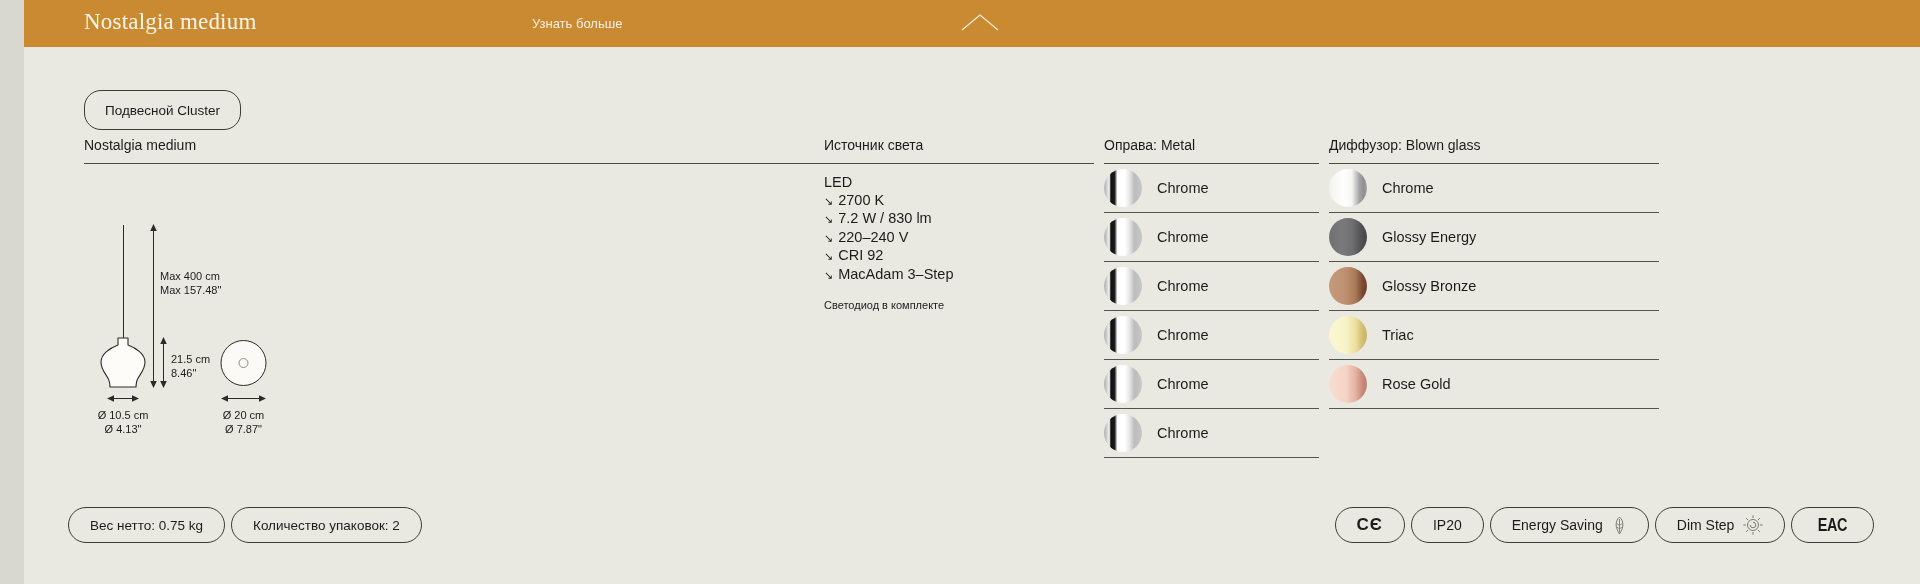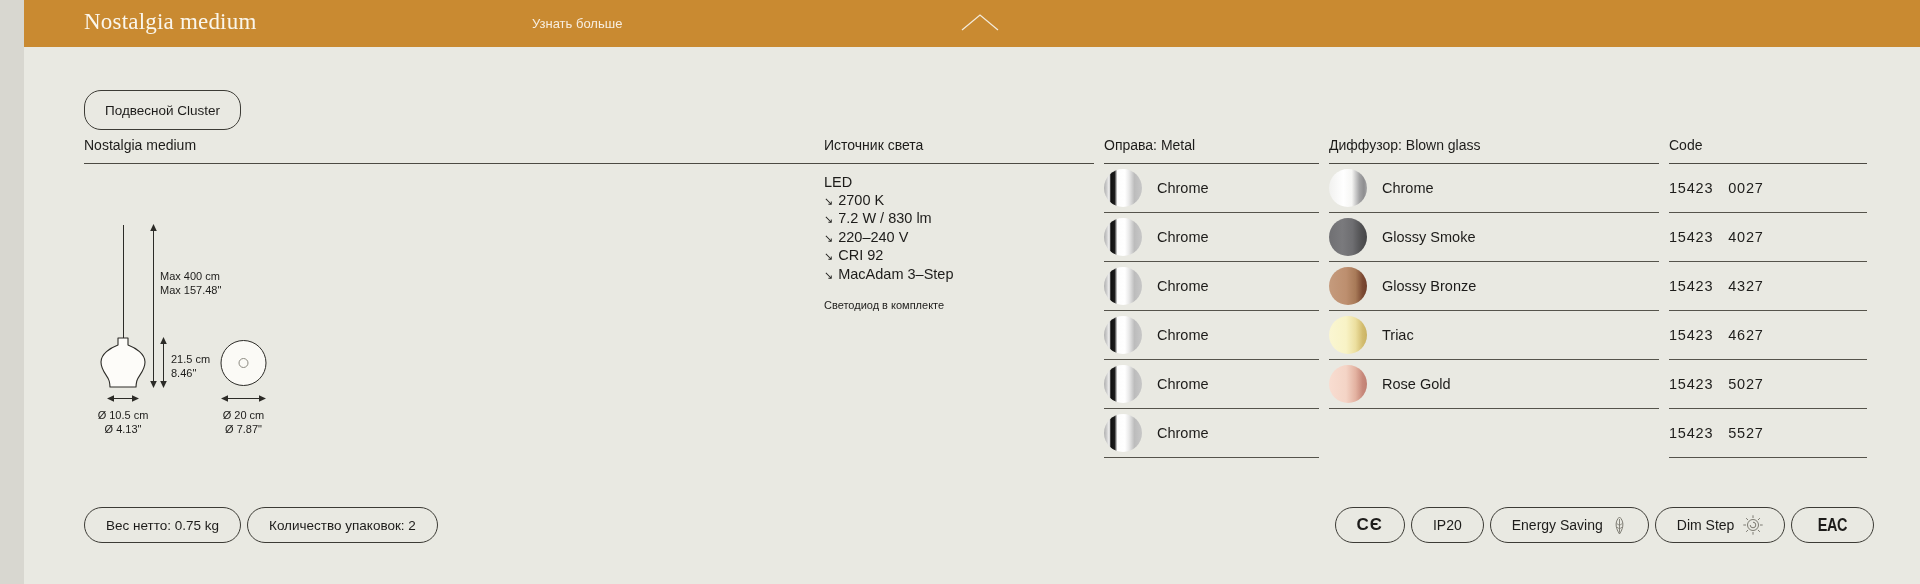--- a/index.html
+++ b/index.html
@@ -73,21 +73,21 @@
     font-size:14.5px; letter-spacing:0.8px; word-spacing:10px; white-space:pre;
   }
 
   
   .tech-drawing { position:absolute; left:55px; top:205px; }
   .tech-drawing text { font-family:"Liberation Sans", sans-serif; font-size:11px; fill:#1d1c1a; }
   .tech-drawing line { stroke:#2c2b27; stroke-width:1; }
   .tech-drawing polygon { fill:#2c2b27; }
 
   
-  .pills { position:absolute; left:60px; top:507px; display:flex; gap:6px; }
+  .pills { position:absolute; left:44px; top:507px; display:flex; gap:6px; }
   .pill, .badge {
     height:36px; border:1px solid #3c3b35; border-radius:18px;
     display:flex; align-items:center; justify-content:center;
     padding:0 21px; font-size:13.5px; box-sizing:border-box; background:transparent;
   }
   .badges { position:absolute; right:70px; top:507px; display:flex; gap:6px; }
   .badge { font-size:14px; gap:9px; }
   .badge-ce-text  { font-size:17px; font-weight:bold; letter-spacing:1px; }
   .badge-eac-text { font-size:19px; font-weight:bold; letter-spacing:-0.5px; transform:scaleX(0.76); display:inline-block; }
   .badge-icon { display:inline-flex; }
@@ -197,45 +197,36 @@
   </div>
 
   <div class="col col-diffuser">
     <div class="col-header">Диффузор: Blown glass</div>
     <div class="swatch-row">
         <span class="swatch sw-glass-chrome"></span>
         <span class="swatch-label">Chrome</span>
       </div>
     <div class="swatch-row">
         <span class="swatch sw-smoke"></span>
-        <span class="swatch-label">Glossy Smoke</span>
+        <span class="swatch-label">Glossy Energy</span>
       </div>
     <div class="swatch-row">
         <span class="swatch sw-bronze"></span>
         <span class="swatch-label">Glossy Bronze</span>
       </div>
     <div class="swatch-row">
         <span class="swatch sw-gold"></span>
         <span class="swatch-label">Triac</span>
       </div>
     <div class="swatch-row">
         <span class="swatch sw-rosegold"></span>
         <span class="swatch-label">Rose Gold</span>
       </div>
   </div>
 
-  <div class="col col-code">
-    <div class="col-header">Code</div>
-    <div class="code-row">15423 0027</div>
-    <div class="code-row">15423 4027</div>
-    <div class="code-row">15423 4327</div>
-    <div class="code-row">15423 4627</div>
-    <div class="code-row">15423 5027</div>
-    <div class="code-row">15423 5527</div>
-  </div>
 
   <div class="pills">
     <div class="pill">Вес нетто: 0.75 kg</div>
     <div class="pill">Количество упаковок: 2</div>
   </div>
 
   <div class="badges">
     <div class="badge">
         <span class="badge-ce-text">CЄ</span>
       </div>

